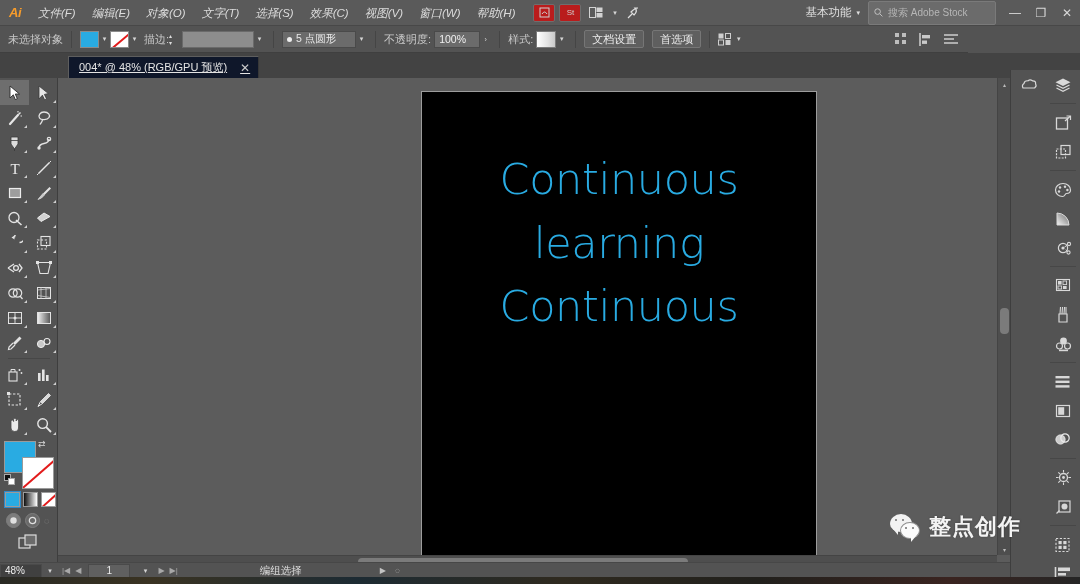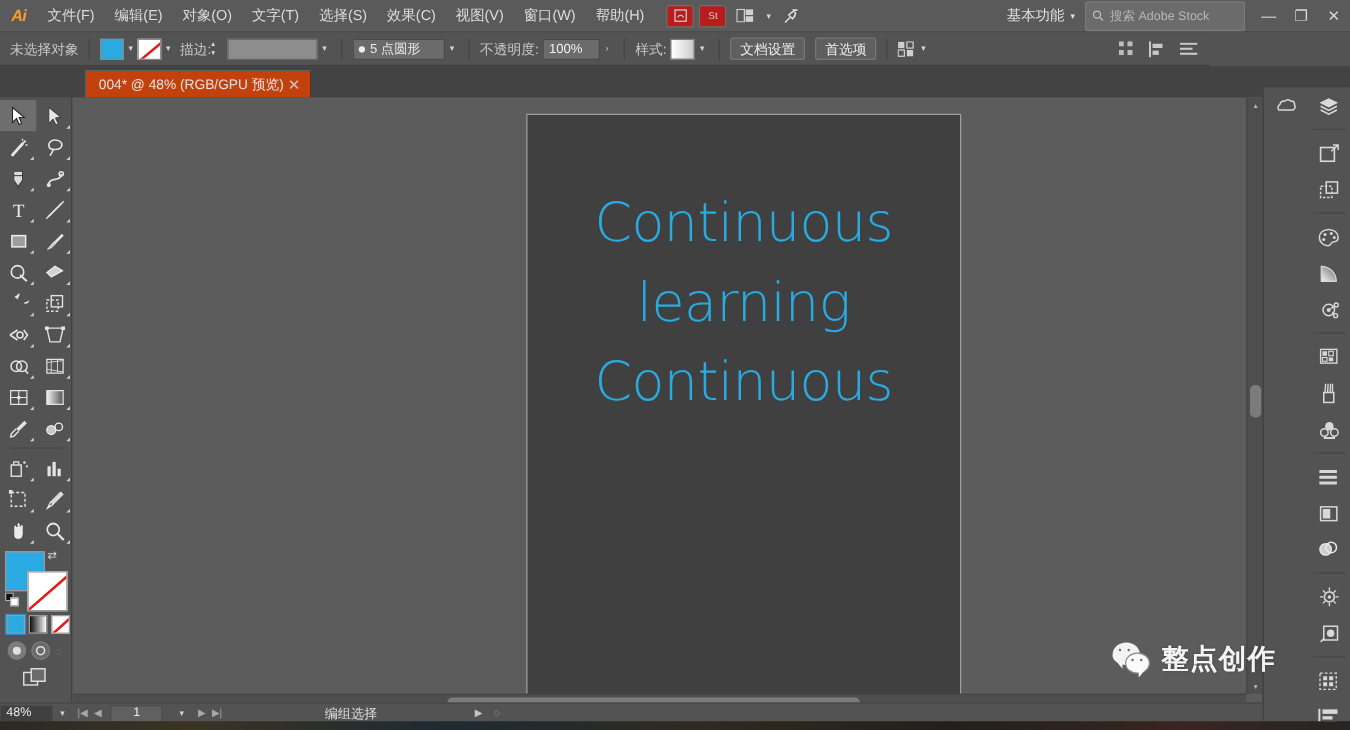--- a/index.html
+++ b/index.html
@@ -25,20 +25,21 @@
     width: 30px; height: 26px;
     display: flex; align-items: center; justify-content: center;
     font-weight: bold; font-size: 13px;
     color: #f79c2b; font-style: italic;
     letter-spacing: -0.5px;
   }
   .menu-item {
     padding: 0 8px; height: 26px; line-height: 26px;
     font-size: 11.5px; color: #dcdcdc; white-space: nowrap;
     cursor: default;
+    font-style: italic;
   }
   .mb-sep { width: 8px; }
   .mb-icon {
     width: 22px; height: 18px; margin: 0 2px;
     display: flex; align-items: center; justify-content: center;
     border: 1px solid #6e6e6e; border-radius: 2px;
     background: #b91c1c;
     font-size: 8px; color: #cfcfcf;
   }
   .mb-icon.plain { border: none; background: none; }
@@ -124,27 +125,28 @@
   }
 
   
   .tabbar {
     position: absolute; left: 0; top: 53px; width: 1080px; height: 25px;
     background: #434343;
     display: flex; align-items: flex-end;
   }
   .tab-lead { width: 68px; height: 25px; }
   .doc-tab {
-    height: 22px; display: flex; align-items: center; gap: 3px;
-    background: #c2410c; padding: 0 8px 0 10px;
+    height: 22px; display: flex; align-items: center; gap: 13px;
+    background: #0f172a; padding: 0 8px 0 10px;
     font-size: 11px; color: #e4e4e4;
     border-top: 1px solid #5e5e5e;
     border-left: 1px solid #5e5e5e;
     border-right: 1px solid #383838;
     white-space: nowrap;
+    text-decoration: underline;
   }
   .tab-close { font-size: 12px; color: #cbcbcb; line-height: 1; }
 
   
   .toolbar {
     position: absolute; left: 0; top: 78px; width: 58px; height: 490px;
     background: #535353;
     border-right: 1px solid #3e3e3e;
     padding-top: 2px;
   }
@@ -221,22 +223,22 @@
 
   
   .canvas {
     position: absolute; left: 58px; top: 78px;
     width: 952px; height: 490px;
     background: #5c5c5c;
     overflow: hidden;
   }
   .artboard {
     position: absolute; left: 364px; top: 14px;
-    width: 346px; height: 473px;
-    background: #404040;
+    width: 394px; height: 473px;
+    background: #000000;
     box-shadow: 0 0 0 1px #9c9c9c;
   }
   .artboard-text {
     position: absolute; left: 50%; top: 56px;
     transform: translateX(-50%);
     width: 320px;
     text-align: center;
     color: #29abe2;
     font-family: "DejaVu Sans", sans-serif;
     font-weight: 300;

